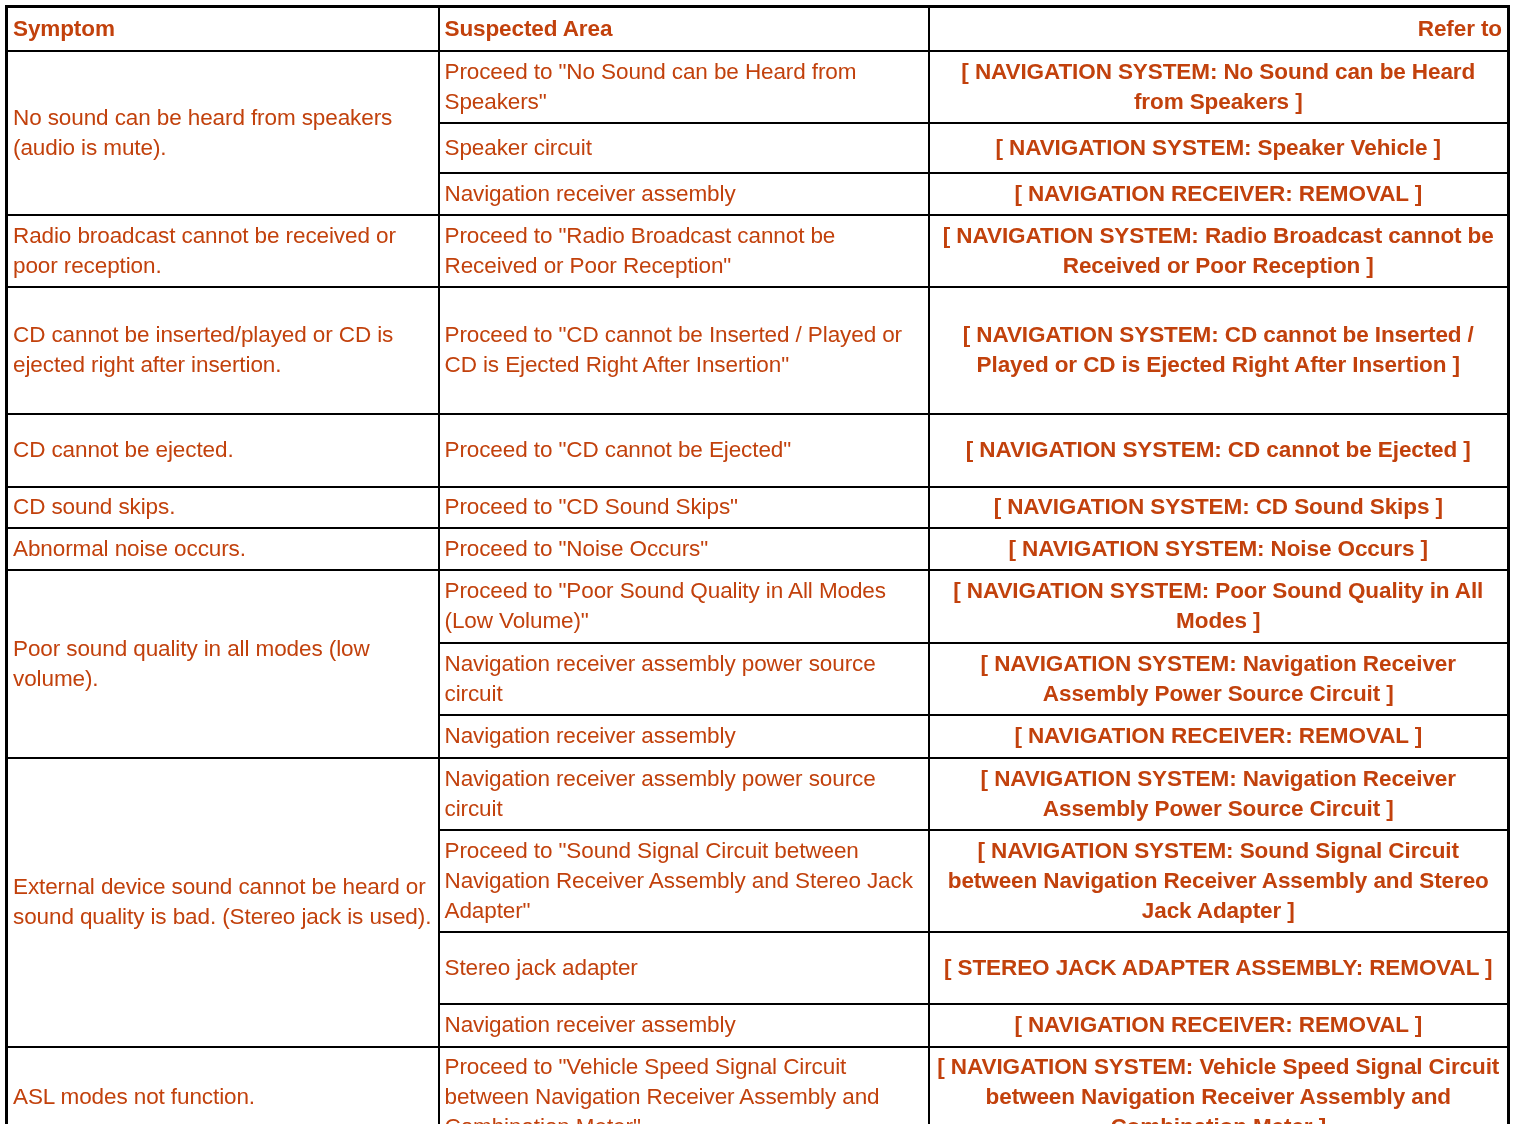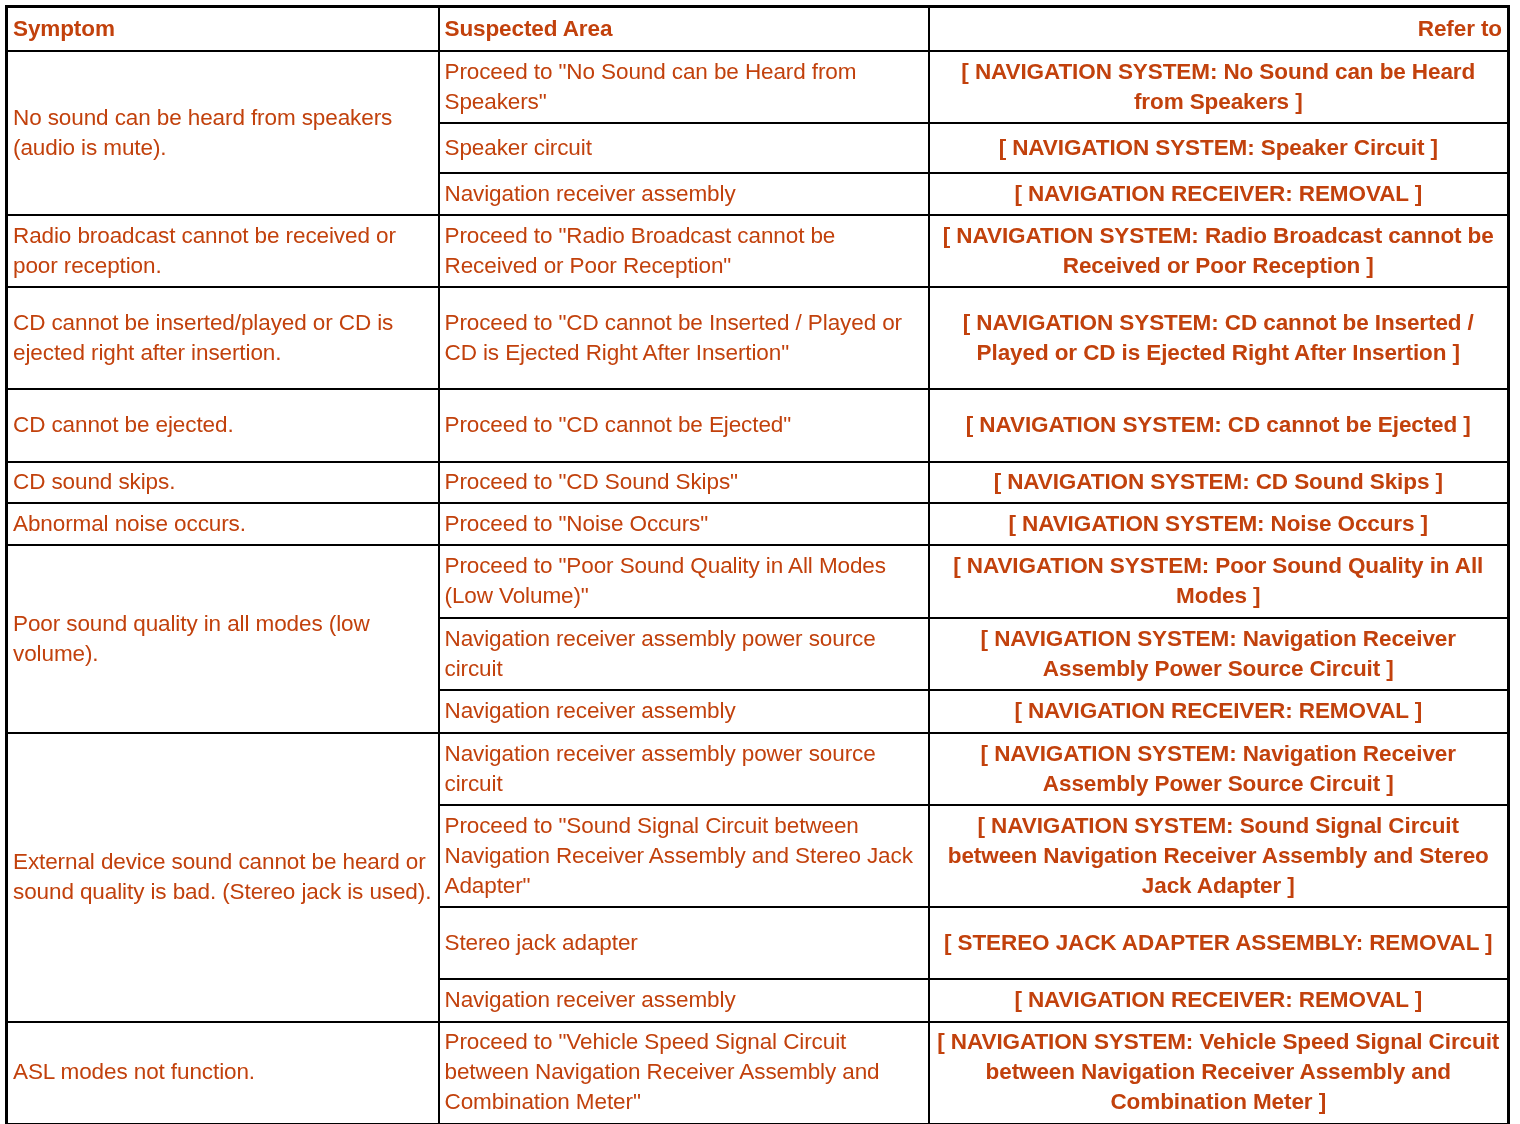--- a/index.html
+++ b/index.html
@@ -50,34 +50,34 @@
   </thead>
   <tbody>
 
     <tr style="height:72px">
       <td rowspan="3">No sound can be heard from speakers (audio is mute).</td>
       <td>Proceed to "No Sound can be Heard from Speakers"</td>
       <td class="refer">[ NAVIGATION SYSTEM: No Sound can be Heard from Speakers ]</td>
     </tr>
     <tr style="height:50px">
       <td>Speaker circuit</td>
-      <td class="refer">[ NAVIGATION SYSTEM: Speaker Circuit ]</td>
+      <td class="refer">[ NAVIGATION SYSTEM: Speaker Vehicle ]</td>
     </tr>
     <tr style="height:42px">
       <td>Navigation receiver assembly</td>
       <td class="refer">[ NAVIGATION RECEIVER: REMOVAL ]</td>
     </tr>
 
     <tr style="height:72px">
       <td>Radio broadcast cannot be received or poor reception.</td>
       <td>Proceed to "Radio Broadcast cannot be Received or Poor Reception"</td>
       <td class="refer">[ NAVIGATION SYSTEM: Radio Broadcast cannot be Received or Poor Reception ]</td>
     </tr>
 
-    <tr style="height:102px">
+    <tr style="height:127px">
       <td>CD cannot be inserted/played or CD is ejected right after insertion.</td>
       <td>Proceed to "CD cannot be Inserted / Played or CD is Ejected Right After Insertion"</td>
       <td class="refer">[ NAVIGATION SYSTEM: CD cannot be Inserted / Played or CD is Ejected Right After Insertion ]</td>
     </tr>
 
     <tr style="height:73px">
       <td>CD cannot be ejected.</td>
       <td>Proceed to "CD cannot be Ejected"</td>
       <td class="refer">[ NAVIGATION SYSTEM: CD cannot be Ejected ]</td>
     </tr>

